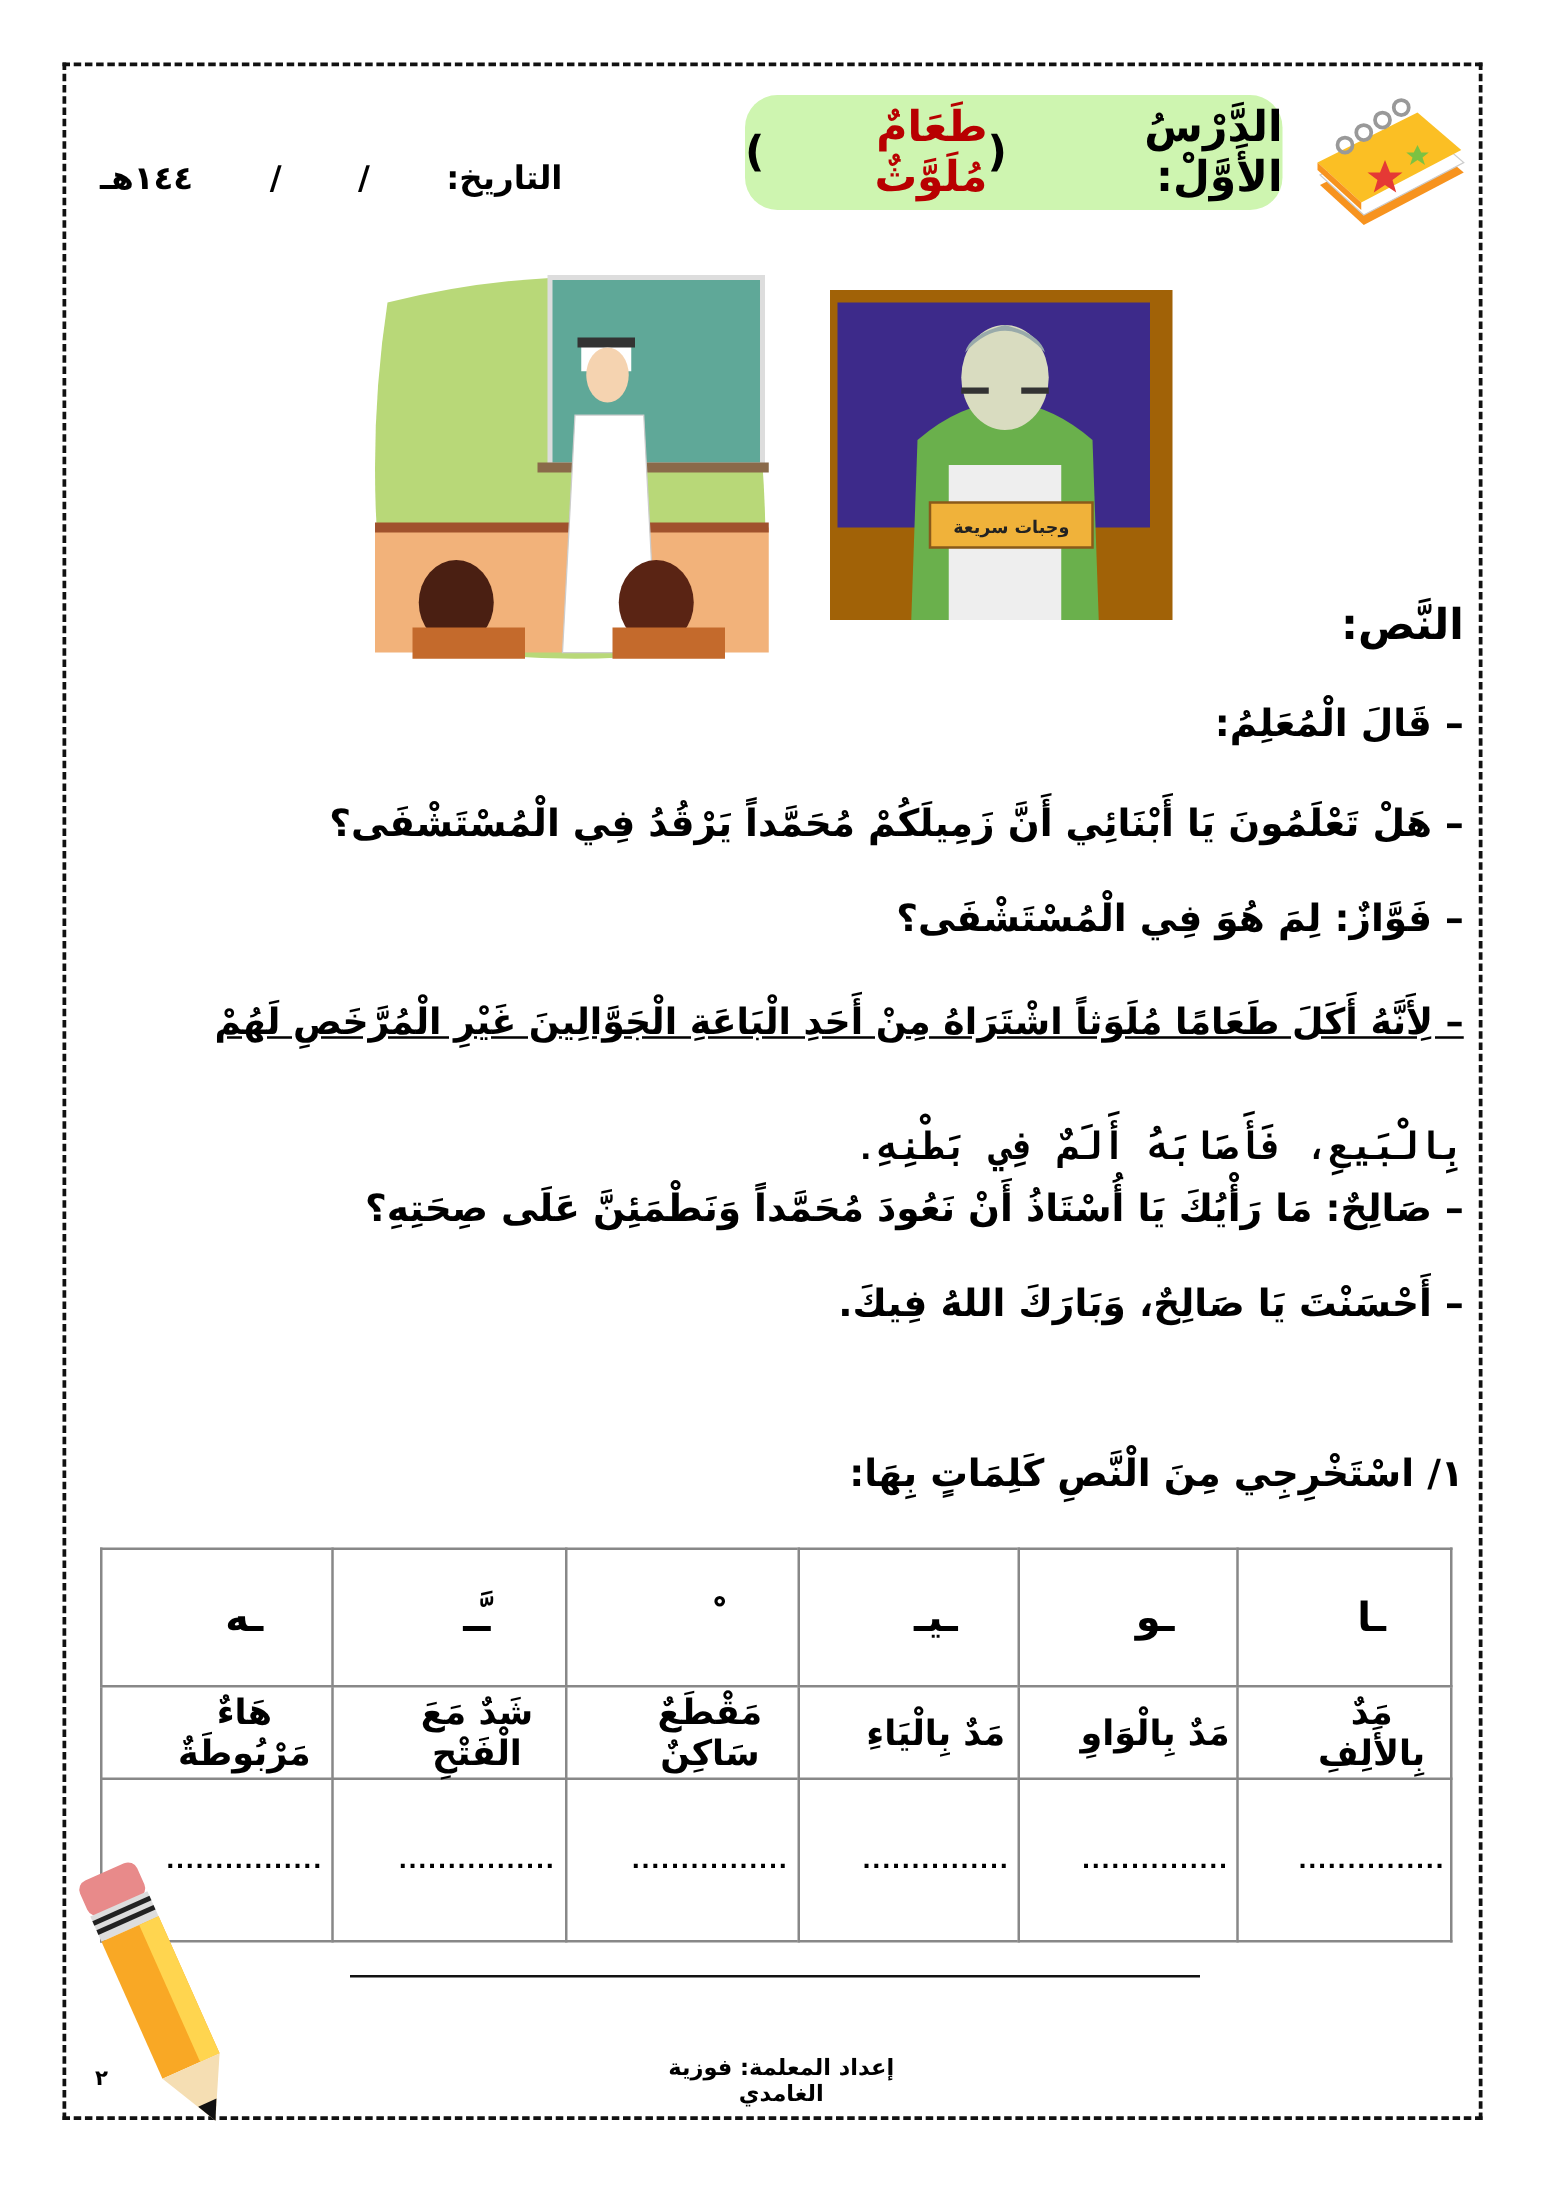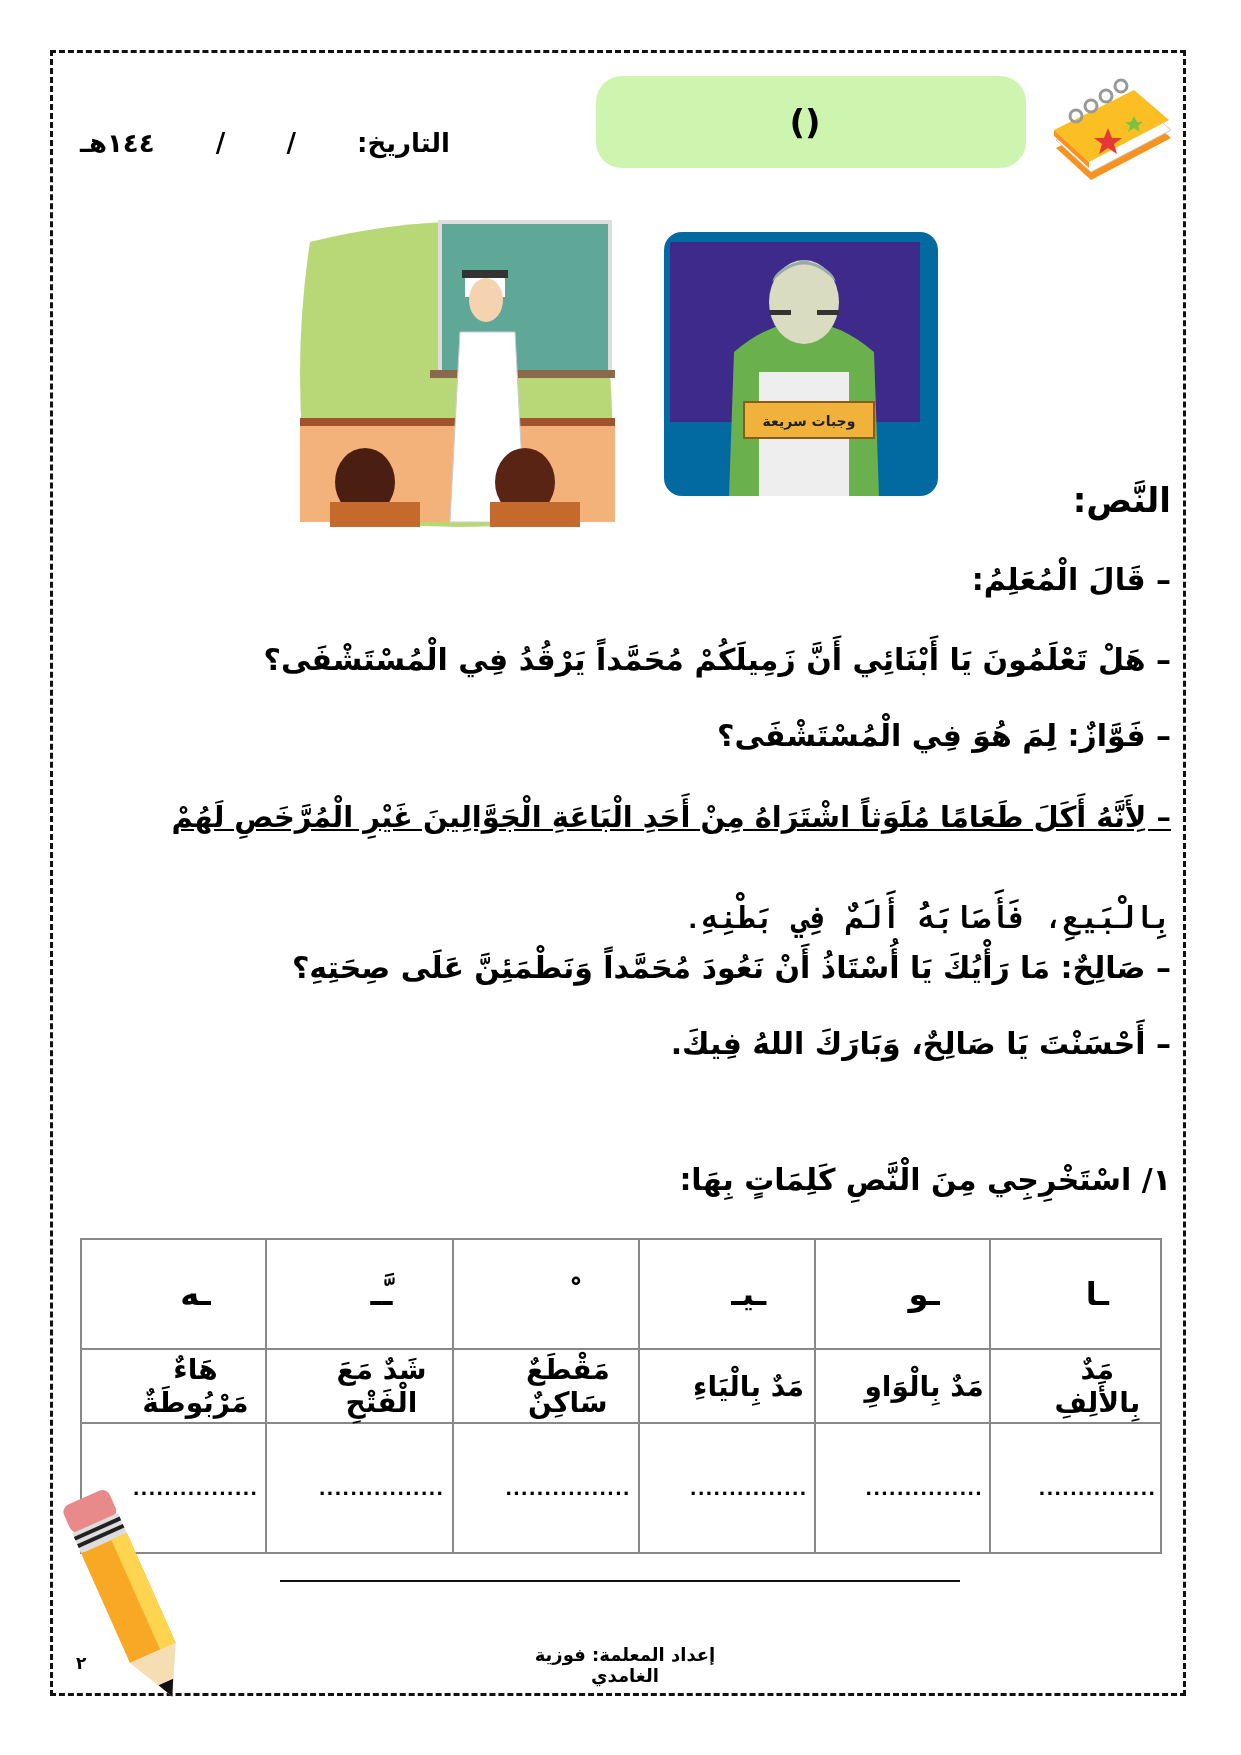--- a/index.html
+++ b/index.html
@@ -4,21 +4,21 @@
 <style>
   html, body { margin:0; padding:0; background:#ffffff; }
   body { width:1241px; height:1755px; position:relative; overflow:hidden; font-family:"DejaVu Sans", sans-serif; color:#000; }
   .frame { position:absolute; left:50px; top:50px; width:1136px; height:1646px; border:3px dashed #111; box-sizing:border-box; }
   .ar { direction:rtl; font-weight:bold; font-family:"DejaVu Sans", sans-serif; }
   .title-box { position:absolute; left:596px; top:76px; width:430px; height:92px; background:#cef5b0; border-radius:26px; display:flex; align-items:center; justify-content:center; font-size:34px; }
   .title-box .red { color:#b80000; }
   .date { position:absolute; left:80px; top:128px; width:370px; font-size:26px; display:flex; justify-content:space-between; direction:rtl; }
   .notebook { position:absolute; left:1046px; top:68px; width:130px; height:120px; }
   .img-teacher { position:absolute; left:290px; top:212px; width:330px; height:320px; }
-  .img-vendor { position:absolute; left:664px; top:232px; width:274px; height:264px; background:#0369a1;border-radius:18px; }
+  .img-vendor { position:absolute; left:664px; top:232px; width:274px; height:264px; background:#a16207; }
   .text-block { position:absolute; right:70px; font-size:30px; direction:rtl; text-align:right; white-space:nowrap; }
   .table { position:absolute; left:80px; top:1238px; width:1082px; border-collapse:collapse; direction:rtl; }
   .table td { border:2px solid #888; text-align:center; font-weight:bold;padding-left:45px; }
   .row-letter td { height:106px; font-size:32px; }
   .row-label td { height:70px; font-size:28px; }
   .row-blank td { height:126px; font-size:18px; letter-spacing:1px; }
   .hline { position:absolute; left:280px; top:1580px; width:680px; height:2px; background:#111; }
   .footer { position:absolute; left:500px; top:1644px; width:250px; text-align:center; font-size:18px; }
   .pageno { position:absolute; left:76px; top:1653px; font-size:17px; }
   .pencil { position:absolute; left:48px; top:1486px; width:170px; height:220px; }
@@ -35,22 +35,22 @@
   <polygon points="8,62 43,94 43,100 8,68" fill="#f7931e"></polygon>
   <circle cx="30" cy="48" r="6" fill="none" stroke="#999" stroke-width="3"></circle>
   <circle cx="45" cy="38" r="6" fill="none" stroke="#999" stroke-width="3"></circle>
   <circle cx="60" cy="28" r="6" fill="none" stroke="#999" stroke-width="3"></circle>
   <circle cx="75" cy="18" r="6" fill="none" stroke="#999" stroke-width="3"></circle>
   <polygon points="62,60 66,70 76,70 68,76 71,86 62,80 53,86 56,76 48,70 58,70" fill="#e53935"></polygon>
   <polygon points="88,48 91,54 97,54 92,58 94,64 88,60 82,64 84,58 79,54 85,54" fill="#7cc242"></polygon>
 </svg>
 
 <div class="title-box ar">
-  &nbsp;
-  <span>(</span><span>)</span>
+  <span>الدَّرْسُ الأَوَّلْ:</span>&nbsp;
+  <span>(</span><span class="red">طَعَامٌ مُلَوَّثٌ</span><span>)</span>
 </div>
 
 <div class="date ar">
   <span>التاريخ:</span>
   <span>/</span>
   <span>/</span>
   <span>١٤٤هـ</span>
 </div>
 
 <svg class="img-teacher" viewBox="0 0 330 320">

